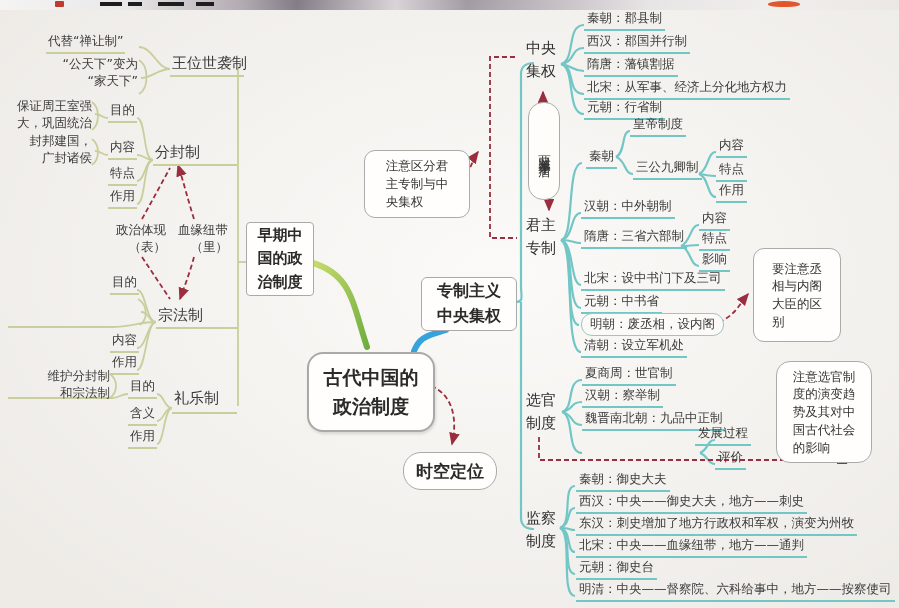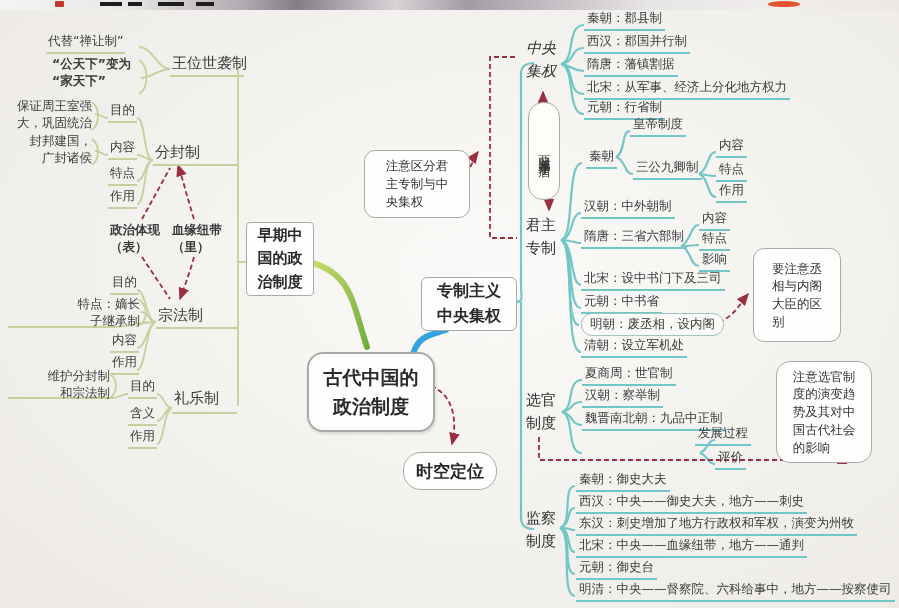--- a/index.html
+++ b/index.html
@@ -3,21 +3,21 @@
 <meta charset="utf-8">
 <style>
   html,body{margin:0;padding:0;}
   body{font-family:"DejaVu Sans","Liberation Sans",sans-serif;background:#e9e7e3;}
   #stage{position:relative;width:899px;height:608px;background:#f7f5f1;overflow:hidden;}
   #stage .vignette{position:absolute;inset:0;background:radial-gradient(ellipse at 55% 45%, rgba(255,255,255,.5), rgba(120,110,100,.08) 95%);pointer-events:none;}
   .topband{position:absolute;left:0;top:0;width:899px;height:10px;
     background:linear-gradient(90deg,#ffffff 0%,#f0eff1 14%,#a99fa8 27%,#6b6270 33%,#d6cfd5 44%,#8d8490 52%,#b4abb4 60%,#e9e6e8 72%,#f6f4f2 86%,#f2efec 100%);}
   .node{position:absolute;color:#3b3b3b;font-size:12.5px;line-height:1.35;white-space:nowrap;}
   .pre{white-space:pre-line;}
-  .ctr{text-align:left;font-weight:bold;}
+  .ctr{text-align:right;}
   .rgt{text-align:right;}
   .ul-pale{border-bottom:2px solid #c9cf9c;padding:0 2px 2px 2px;}
   .ul-teal{border-bottom:2px solid #72c6c6;padding:0 3px 2px 3px;}
   .branch{font-size:15px;}
   .cat{font-size:15px;line-height:1.5;text-align:center;color:#2f2f2f;}
   .leaf{font-size:12.5px;}
   .bigbox{background:#fffefc;border:2px solid #a9a9a9;border-radius:16px;
     box-shadow:1px 2px 3px rgba(0,0,0,.12);font-size:19px;font-weight:bold;
     display:flex;align-items:center;justify-content:center;text-align:center;line-height:1.55;color:#2a2a2a;}
   .box{background:#fffefc;border:1.5px solid #a9a9a9;border-radius:6px;
@@ -154,22 +154,20 @@
   <div class="node branch ul-pale" style="left:153px;top:142px;width:80px;">分封制</div>
   <div class="node ul-pale" style="left:108px;top:165px;">特点</div>
   <div class="node ul-pale" style="left:108px;top:188px;">作用</div>
 
   <div class="node pre ctr" style="left:110px;top:222px;width:56px;">政治体现
 （表）</div>
   <div class="node pre ctr" style="left:172px;top:222px;width:56px;">血缘纽带
 （里）</div>
 
   <div class="node ul-pale" style="left:110px;top:274px;">目的</div>
-  <div class="node pre rgt" style="left:74px;top:296px;width:66px;">特点：嫡长
-子继承制</div>
   <div class="node branch ul-pale" style="left:156px;top:305px;width:77px;">宗法制</div>
   <div class="node ul-pale" style="left:110px;top:332px;">内容</div>
   <div class="node ul-pale" style="left:110px;top:354px;">作用</div>
 
   <div class="node pre rgt" style="left:40px;top:368px;width:70px;">维护分封制
 和宗法制</div>
   <div class="node ul-pale" style="left:128px;top:378px;">目的</div>
   <div class="node ul-pale" style="left:128px;top:405px;">含义</div>
   <div class="node ul-pale" style="left:128px;top:428px;">作用</div>
   <div class="node branch ul-pale" style="left:172px;top:390px;width:61px;font-family:Liberation Mono, monospace;">礼乐制</div>
@@ -177,21 +175,21 @@
   <div class="box pre" style="position:absolute;left:246px;top:222px;width:66px;height:72px;font-size:15px;font-weight:bold;border-radius:4px;border-width:1px;">早期中
 国的政
 治制度</div>
 
   <div class="bigbox pre" style="position:absolute;left:307px;top:352px;width:124px;height:76px;">古代中国的
 政治制度</div>
   <div class="box pre" style="position:absolute;left:421px;top:277px;width:94px;height:52px;font-size:16px;font-weight:bold;">专制主义
 中央集权</div>
   <div class="pill" style="position:absolute;left:403px;top:452px;width:92px;height:36px;font-size:17px;font-weight:bold;">时空定位</div>
 
-  <div class="node cat pre" style="left:523px;top:37px;width:36px;font-style:italic;">中央
+  <div class="node cat pre" style="left:523px;top:37px;width:36px;">中央
 集权</div>
   <div class="vpill" style="position:absolute;left:528px;top:102px;width:30px;height:96px;">
     <span class="vtext">两对基本矛盾</span>
   </div>
   <div class="node cat pre" style="left:523px;top:214px;width:36px;">君主
 专制</div>
   <div class="node cat pre" style="left:523px;top:389px;width:36px;">选官
 制度</div>
   <div class="node cat pre" style="left:522px;top:507px;width:38px;">监察
 制度</div>

